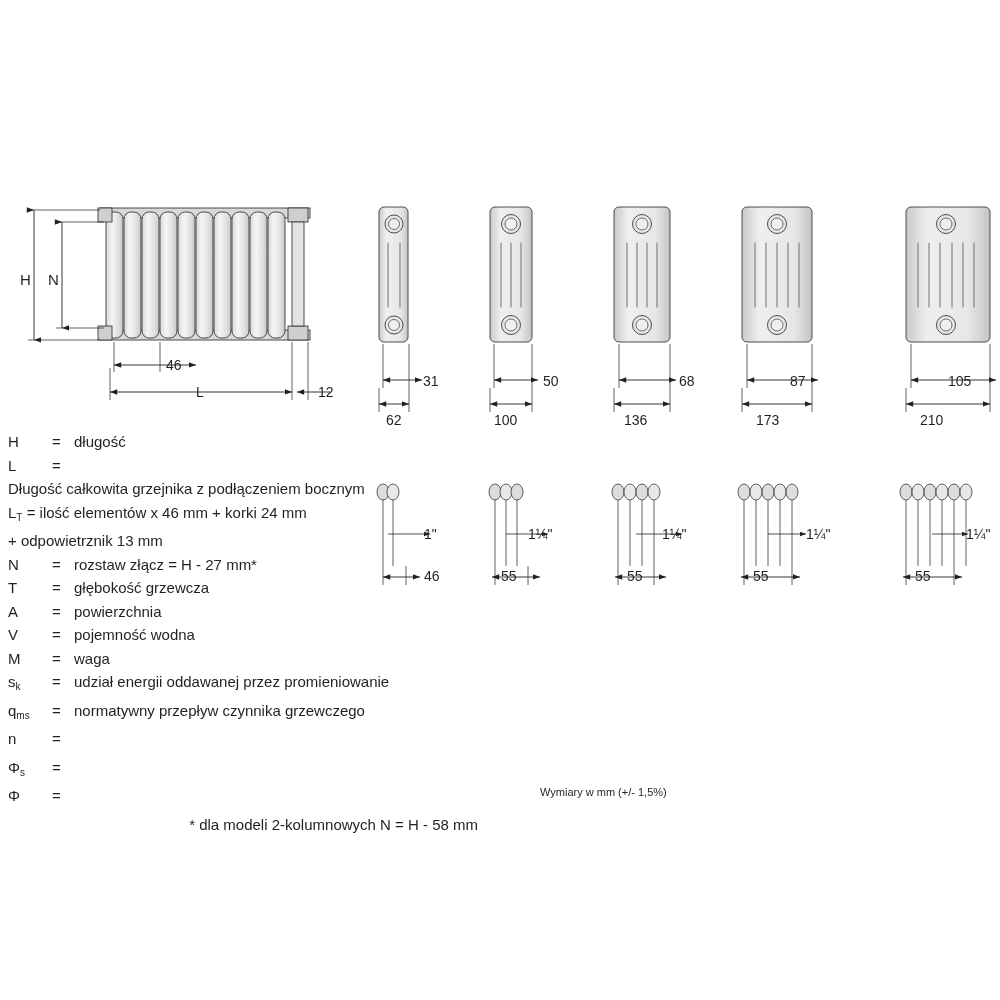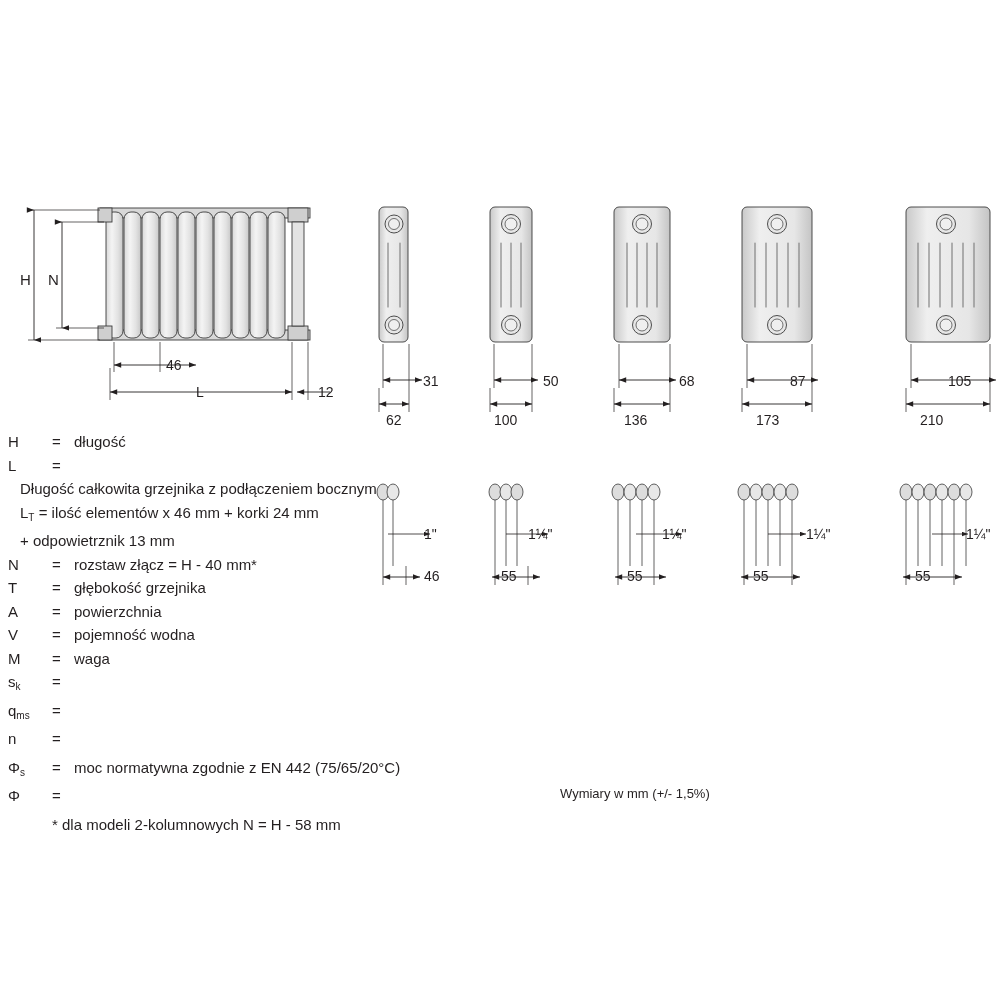--- a/index.html
+++ b/index.html
@@ -8,24 +8,24 @@
     font-family:"Liberation Sans", sans-serif;
     color:#231f20;position:relative;overflow:hidden;
   }
   .stage{position:absolute;left:0;top:0;width:1000px;height:1000px;}
   svg{display:block;}
   .legend{position:absolute;left:8px;top:430px;width:470px;font-size:15px;line-height:23.5px;}
   .legend .row{display:flex;align-items:flex-start;}
   .legend .sym{width:44px;flex:none;}
   .legend .eq{width:22px;flex:none;}
   .legend .txt{flex:1;}
-  .legend .full{display:block;margin-left:12px;}
+  .legend .full{display:block;}
   .sub{font-size:10px;vertical-align:-3px;}
-  .note{position:absolute;left:560px;top:786px;font-size:13px;}
-  .indent{padding-left:44px;display:block;}
+  .note{position:absolute;left:540px;top:786px;font-size:11px;}
+  .indent{padding-left:44px;display:block;text-align:right;}
 </style>
 </head>
 <body>
 
 <div class="stage">
 
 <svg width="1000" height="1000" viewBox="0 0 1000 1000">
   <defs>
     <marker id="arrEnd" markerWidth="9" markerHeight="9" refX="8" refY="3" orient="auto">
       <path d="M0,0 L8,3 L0,6 z" fill="#231f20"></path>
@@ -311,59 +311,60 @@
 
   <div class="full">
     <span>L</span><span class="sub">T</span>
     <span>= ilość elementów x 46 mm + korki 24 mm</span>
   </div>
   <div class="full">+ odpowietrznik 13 mm</div>
 
   <div class="row">
     <span class="sym">N</span>
     <span class="eq">=</span>
-    <span class="txt">rozstaw złącz = H - 40 mm*</span>
+    <span class="txt">rozstaw złącz = H - 27 mm*</span>
   </div>
   <div class="row">
     <span class="sym">T</span>
     <span class="eq">=</span>
-    <span class="txt">głębokość grzejnika</span>
+    <span class="txt">głębokość grzewcza</span>
   </div>
   <div class="row">
     <span class="sym">A</span>
     <span class="eq">=</span>
     <span class="txt">powierzchnia</span>
   </div>
   <div class="row">
     <span class="sym">V</span>
     <span class="eq">=</span>
     <span class="txt">pojemność wodna</span>
   </div>
   <div class="row">
     <span class="sym">M</span>
     <span class="eq">=</span>
     <span class="txt">waga</span>
   </div>
 
   <div class="row">
     <span class="sym"><span>s</span><span class="sub">k</span></span>
     <span class="eq">=</span>
+    <span class="txt">udział energii oddawanej przez promieniowanie</span>
   </div>
   <div class="row">
     <span class="sym"><span>q</span><span class="sub">ms</span></span>
     <span class="eq">=</span>
+    <span class="txt">normatywny przepływ czynnika grzewczego</span>
   </div>
   <div class="row">
     <span class="sym"><span>n</span><span class="sub"></span></span>
     <span class="eq">=</span>
   </div>
   <div class="row">
     <span class="sym"><span>Φ</span><span class="sub">s</span></span>
     <span class="eq">=</span>
-    <span class="txt">moc normatywna zgodnie z EN 442 (75/65/20°C)</span>
   </div>
   <div class="row">
     <span class="sym"><span>Φ</span><span class="sub"></span></span>
     <span class="eq">=</span>
   </div>
 
   <span class="indent">* dla modeli 2-kolumnowych N = H - 58 mm</span>
 </div>
 
 <div class="note">Wymiary w mm (+/- 1,5%)</div>

